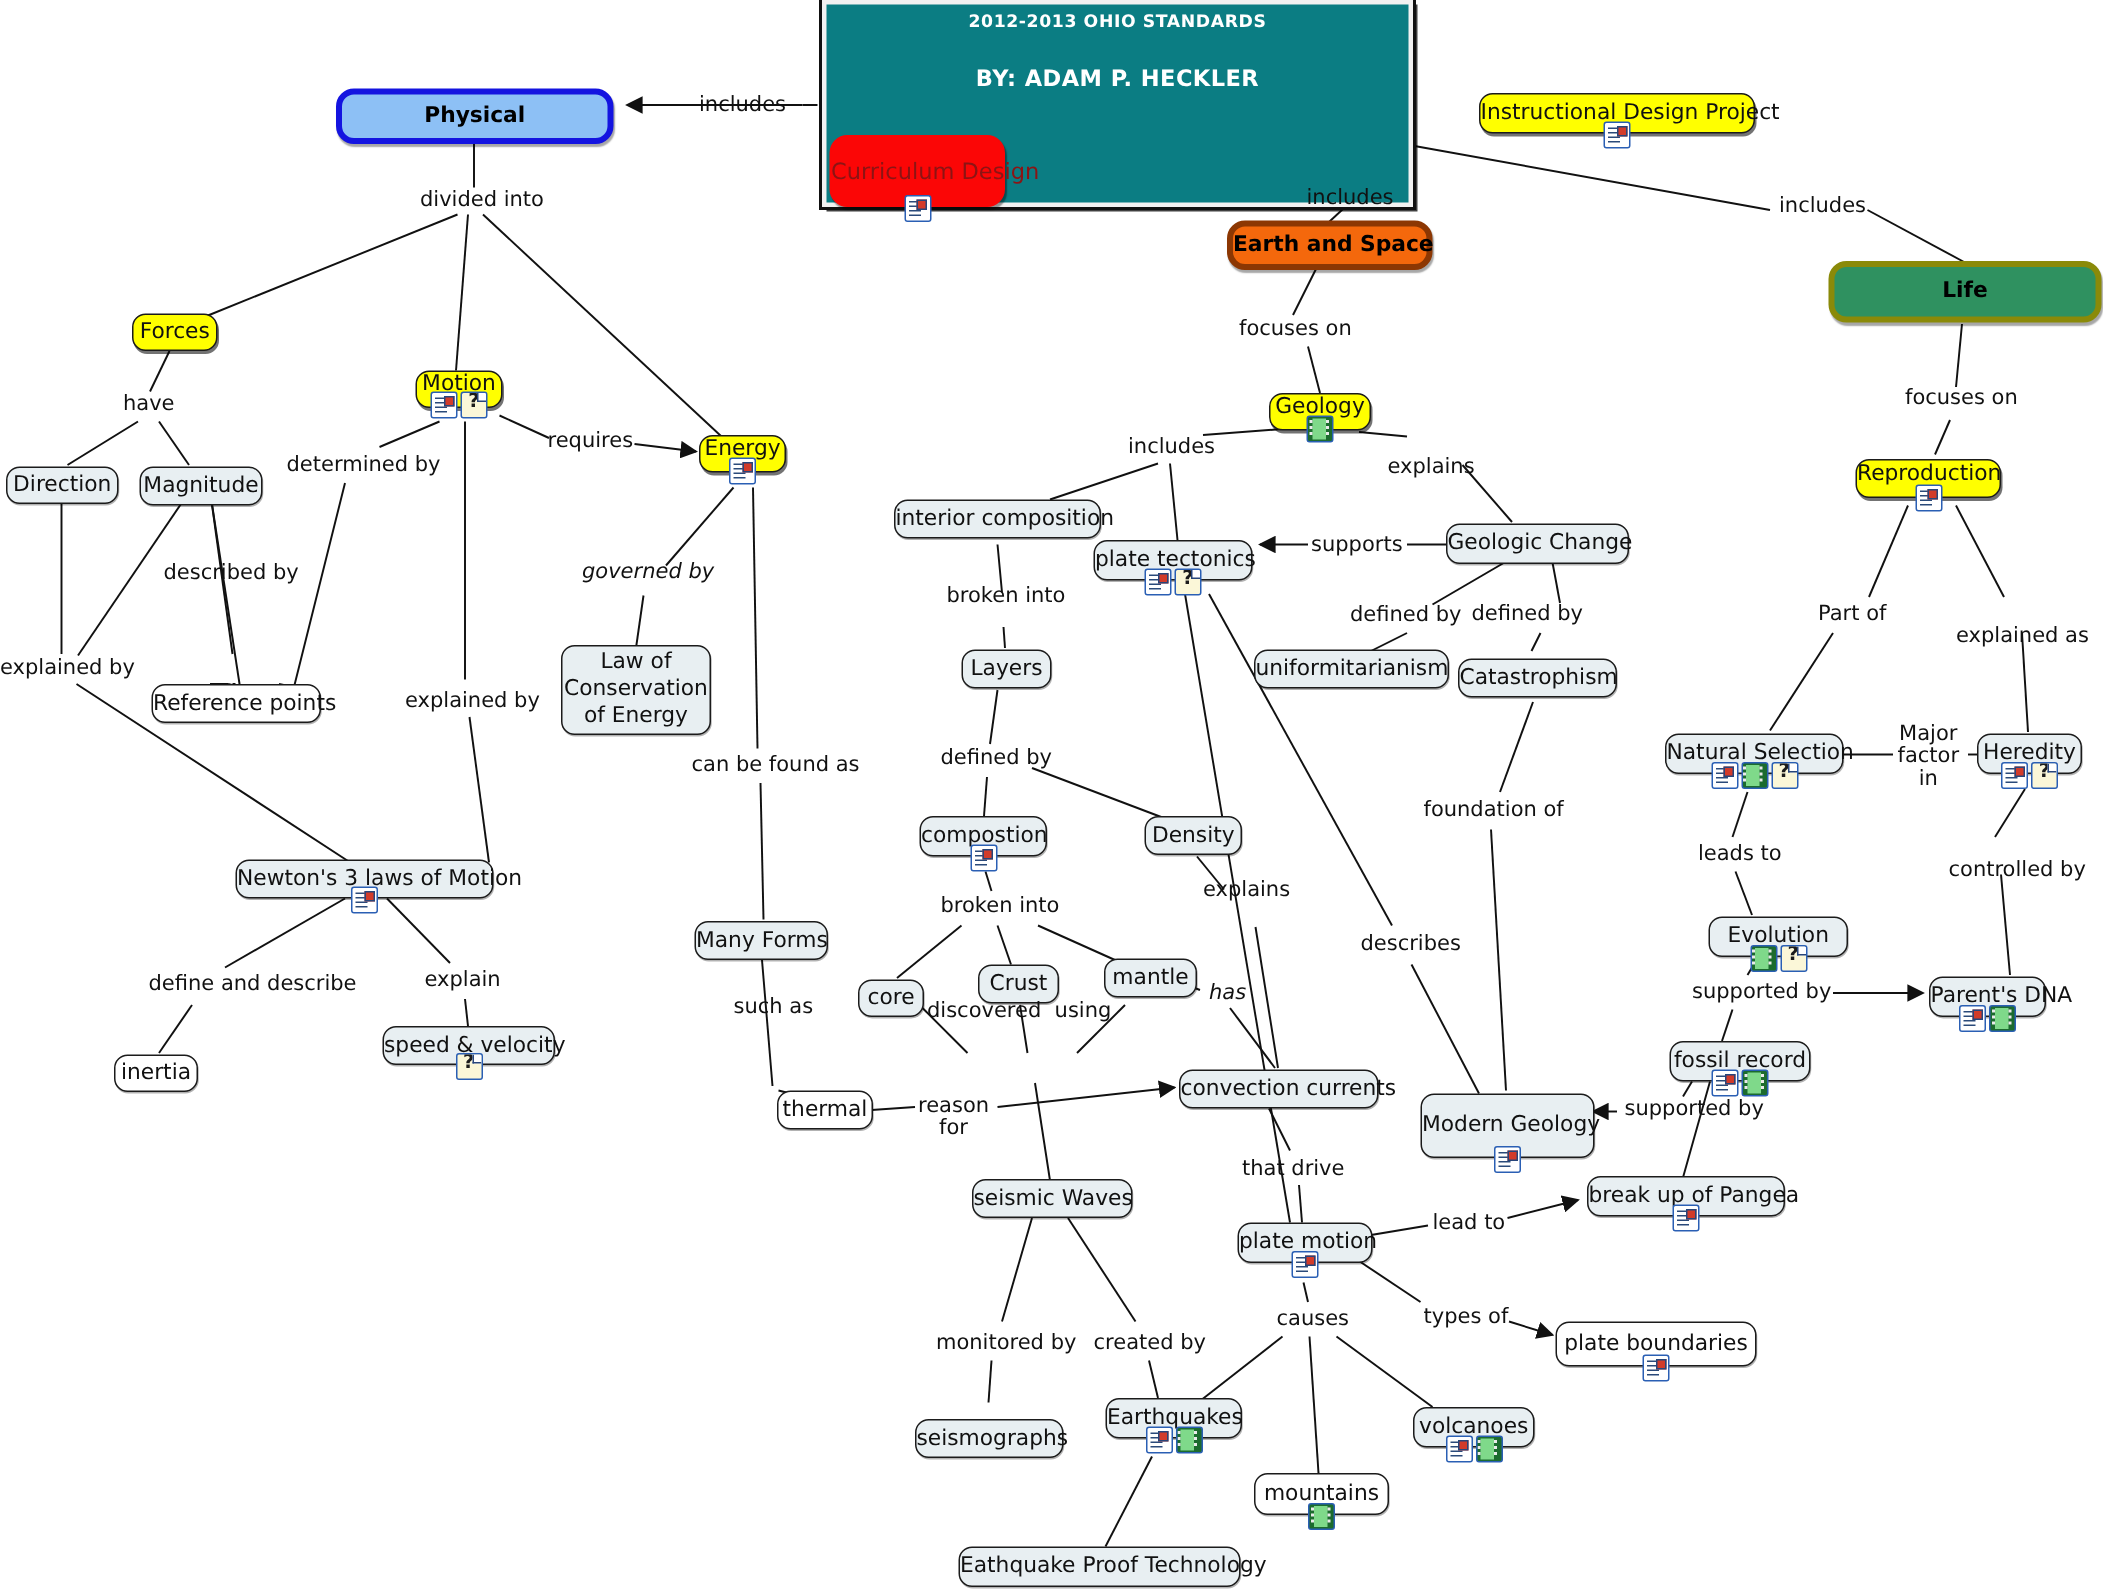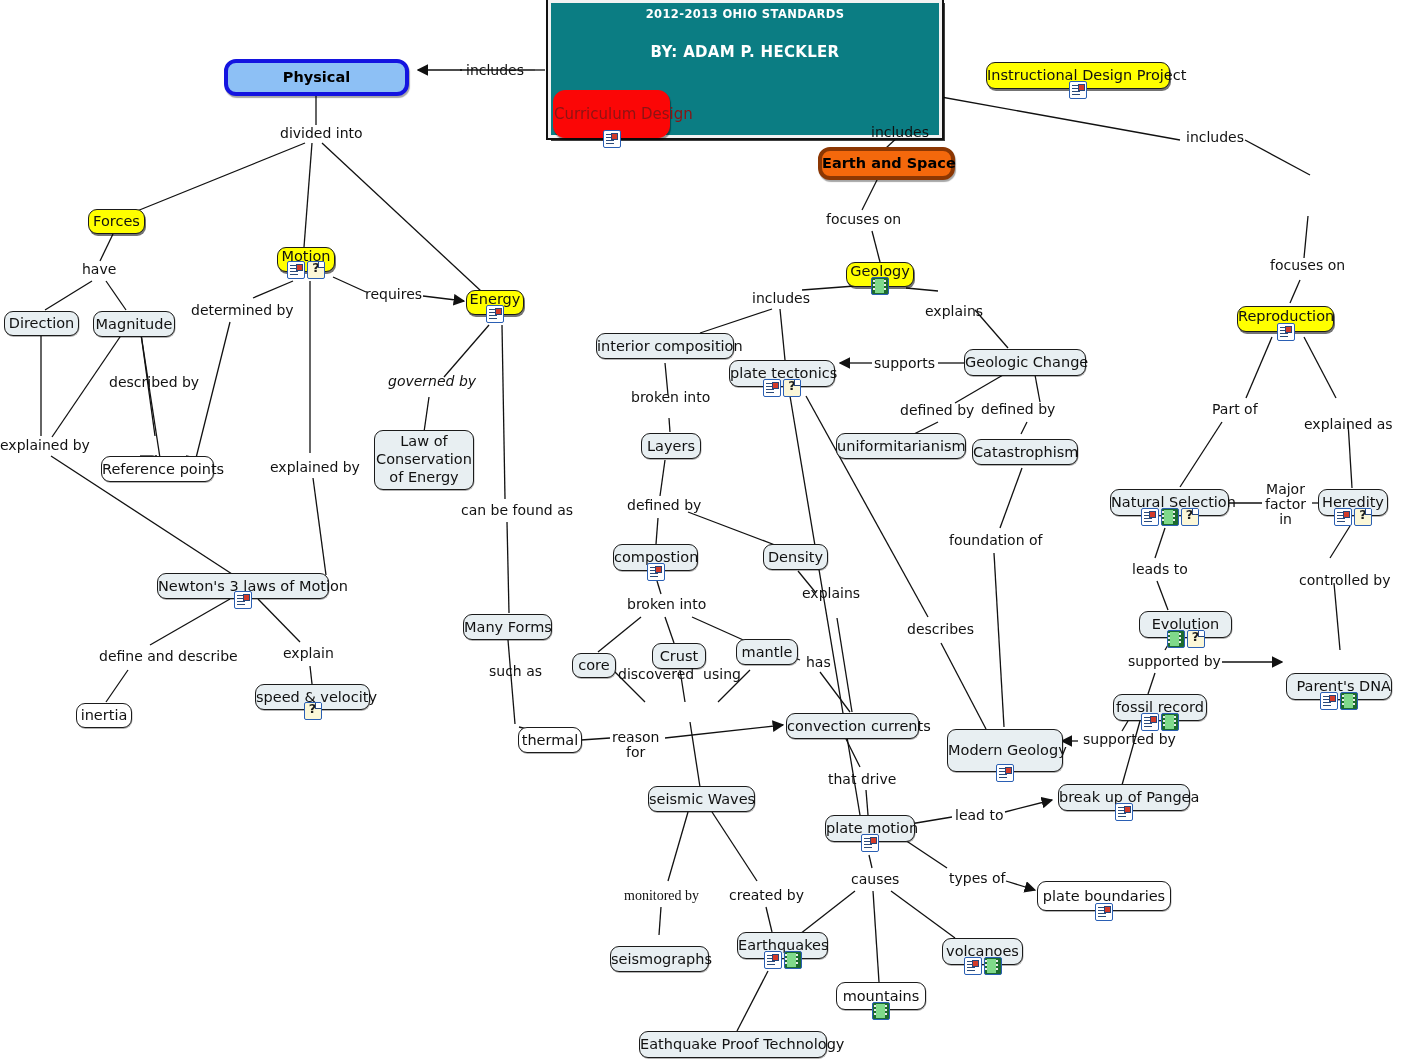--- a/index.html
+++ b/index.html
@@ -251,20 +251,23 @@
   </div>
 
   <div class="node n-physical" style="left:224px;top:59px;width:185px;height:37px;">
     <span class="lbl">Physical</span>
   </div>
 
   <div class="node n-earth" style="left:818px;top:147px;width:137px;height:33px;">
     <span class="lbl">Earth and Space</span>
   </div>
 
+  <div class="node n-life" style="left:1219px;top:174px;width:182px;height:41px;">
+    <span class="lbl">Life</span>
+  </div>
 
   <div class="node n-yellow" style="left:88px;top:209px;width:57px;height:25px;">
     <span class="lbl">Forces</span>
   </div>
 
   <div class="node n-yellow" style="left:277px;top:247px;width:58px;height:25px;">
     <span class="lbl" style="margin-bottom:6px;">Motion</span>
     <span class="icons" style="bottom:-8px;">
       <span class="ic ic-doc"></span>
       <span class="ic ic-q"></span>
@@ -472,21 +475,21 @@
   </div>
 
   <div class="node n-plain" style="left:1139px;top:611px;width:93px;height:27px;">
     <span class="lbl">Evolution</span>
     <span class="icons" style="bottom:-11px;">
       <span class="ic ic-film"></span>
       <span class="ic ic-q"></span>
     </span>
   </div>
 
-  <div class="node n-plain" style="left:1286px;top:673px;width:106px;height:27px;text-align:right;">
+  <div class="node n-plain" style="left:1286px;top:651px;width:78px;height:27px;text-align:right;">
     <span class="lbl">Parent's DNA</span>
     <span class="icons" style="bottom:-11px;">
       <span class="ic ic-doc"></span>
       <span class="ic ic-film"></span>
     </span>
   </div>
 
   <div class="node n-plain" style="left:1113px;top:694px;width:94px;height:27px;">
     <span class="lbl">fossil record</span>
     <span class="icons" style="bottom:-11px;">
@@ -514,31 +517,31 @@
   <div class="lnklbl" style="left:826px;top:212px;">focuses on</div>
   <div class="lnklbl" style="left:752px;top:291px;">includes</div>
   <div class="lnklbl" style="left:925px;top:304px;">explains</div>
   <div class="lnklbl" style="left:874px;top:356px;">supports</div>
   <div class="lnklbl" style="left:900px;top:403px;">defined by</div>
   <div class="lnklbl" style="left:981px;top:402px;">defined by</div>
   <div class="lnklbl" style="left:631px;top:390px;">broken into</div>
   <div class="lnklbl" style="left:627px;top:498px;">defined by</div>
   <div class="lnklbl" style="left:627px;top:597px;">broken into</div>
   <div class="lnklbl" style="left:802px;top:586px;">explains</div>
-  <div class="lnklbl" style="left:806px;top:655px;">has</div>
+  <div class="lnklbl" style="left:806px;top:655px;font-style:italic;">has</div>
   <div class="lnklbl" style="left:618px;top:667px;">discovered  using</div>
   <div class="lnklbl" style="left:612px;top:730px;">reason
 for</div>
   <div class="lnklbl" style="left:949px;top:533px;">foundation of</div>
   <div class="lnklbl" style="left:907px;top:622px;">describes</div>
   <div class="lnklbl" style="left:828px;top:772px;">that drive</div>
   <div class="lnklbl" style="left:955px;top:808px;">lead to</div>
   <div class="lnklbl" style="left:949px;top:871px;">types of</div>
   <div class="lnklbl" style="left:851px;top:872px;">causes</div>
-  <div class="lnklbl" style="left:624px;top:888px;font-family:Liberation Serif, serif;">monitored by</div>
+  <div class="lnklbl" style="left:624px;top:888px;">monitored by</div>
   <div class="lnklbl" style="left:729px;top:888px;">created by</div>
   <div class="lnklbl" style="left:1083px;top:732px;">supported by</div>
 
   <div class="lnklbl" style="left:1270px;top:258px;">focuses on</div>
   <div class="lnklbl" style="left:1212px;top:402px;">Part of</div>
   <div class="lnklbl" style="left:1304px;top:417px;">explained as</div>
   <div class="lnklbl" style="left:1265px;top:482px;">Major
 factor
 in</div>
   <div class="lnklbl" style="left:1132px;top:562px;">leads to</div>

